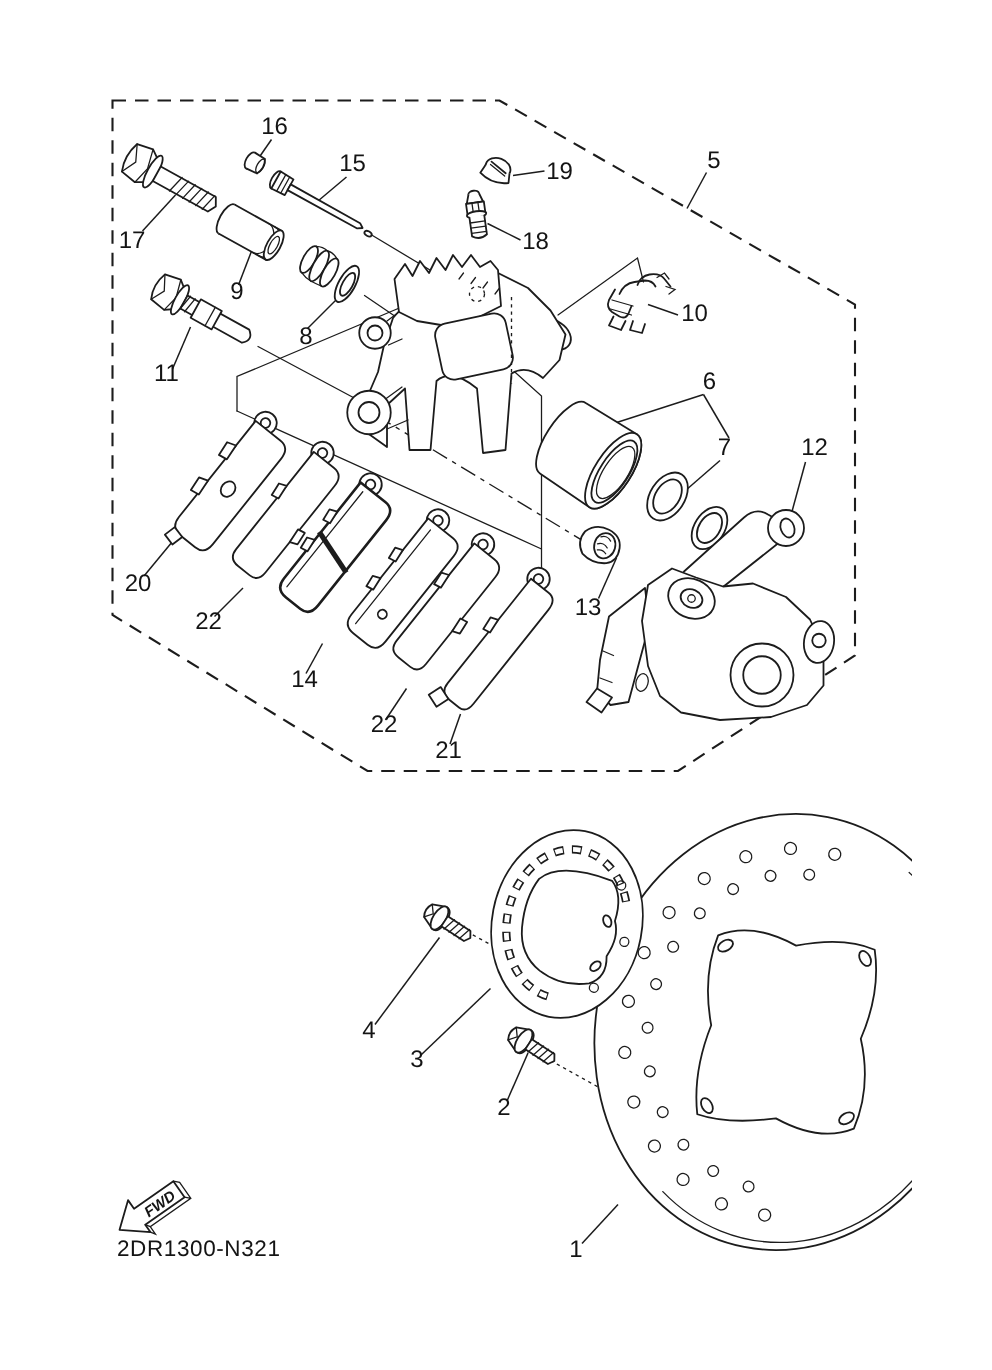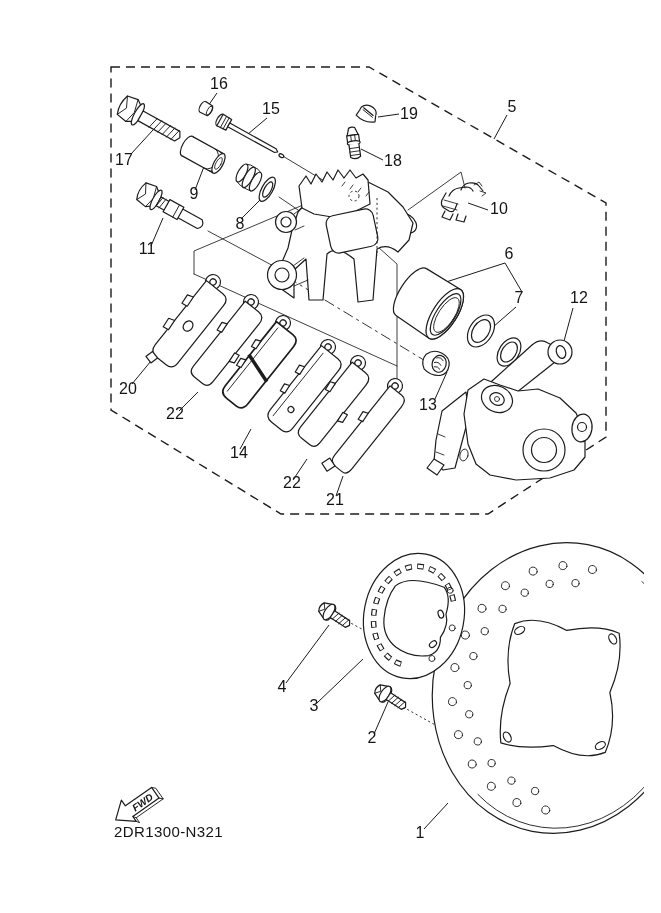--- a/index.html
+++ b/index.html
@@ -1,17 +1,17 @@
 <!DOCTYPE html>
 <html><head>
 <meta charset="utf-8">
 <style>
   html,body{margin:0;padding:0;background:#ffffff;}
   .stage{position:relative;width:608px;height:913px;background:#ffffff;overflow:hidden;
-         font-family:"Liberation Sans",sans-serif;margin-left:36px;}
+         font-family:"Liberation Sans",sans-serif;}
   svg{display:block}
   .b{fill:#ffffff;stroke:#1c1c1c;stroke-width:1.2;stroke-linejoin:round;}
   .b2{fill:#ffffff;stroke:#1c1c1c;stroke-width:1.7;stroke-linejoin:round;}
   .n{fill:none;stroke:#1c1c1c;stroke-width:1.2;stroke-linecap:round;stroke-linejoin:round;}
   .t{fill:none;stroke:#1c1c1c;stroke-width:.85;stroke-linecap:round;}
   .ld{fill:none;stroke:#1c1c1c;stroke-width:1;}
   .dash{fill:none;stroke:#1c1c1c;stroke-width:1.4;stroke-dasharray:9 6;}
   .dd{fill:none;stroke:#1c1c1c;stroke-width:.9;stroke-dasharray:11 4 3 4;}
   .dt{fill:none;stroke:#1c1c1c;stroke-width:.9;stroke-dasharray:2.2 2.6;}
   .callout{font-size:16px;fill:#141414;}

